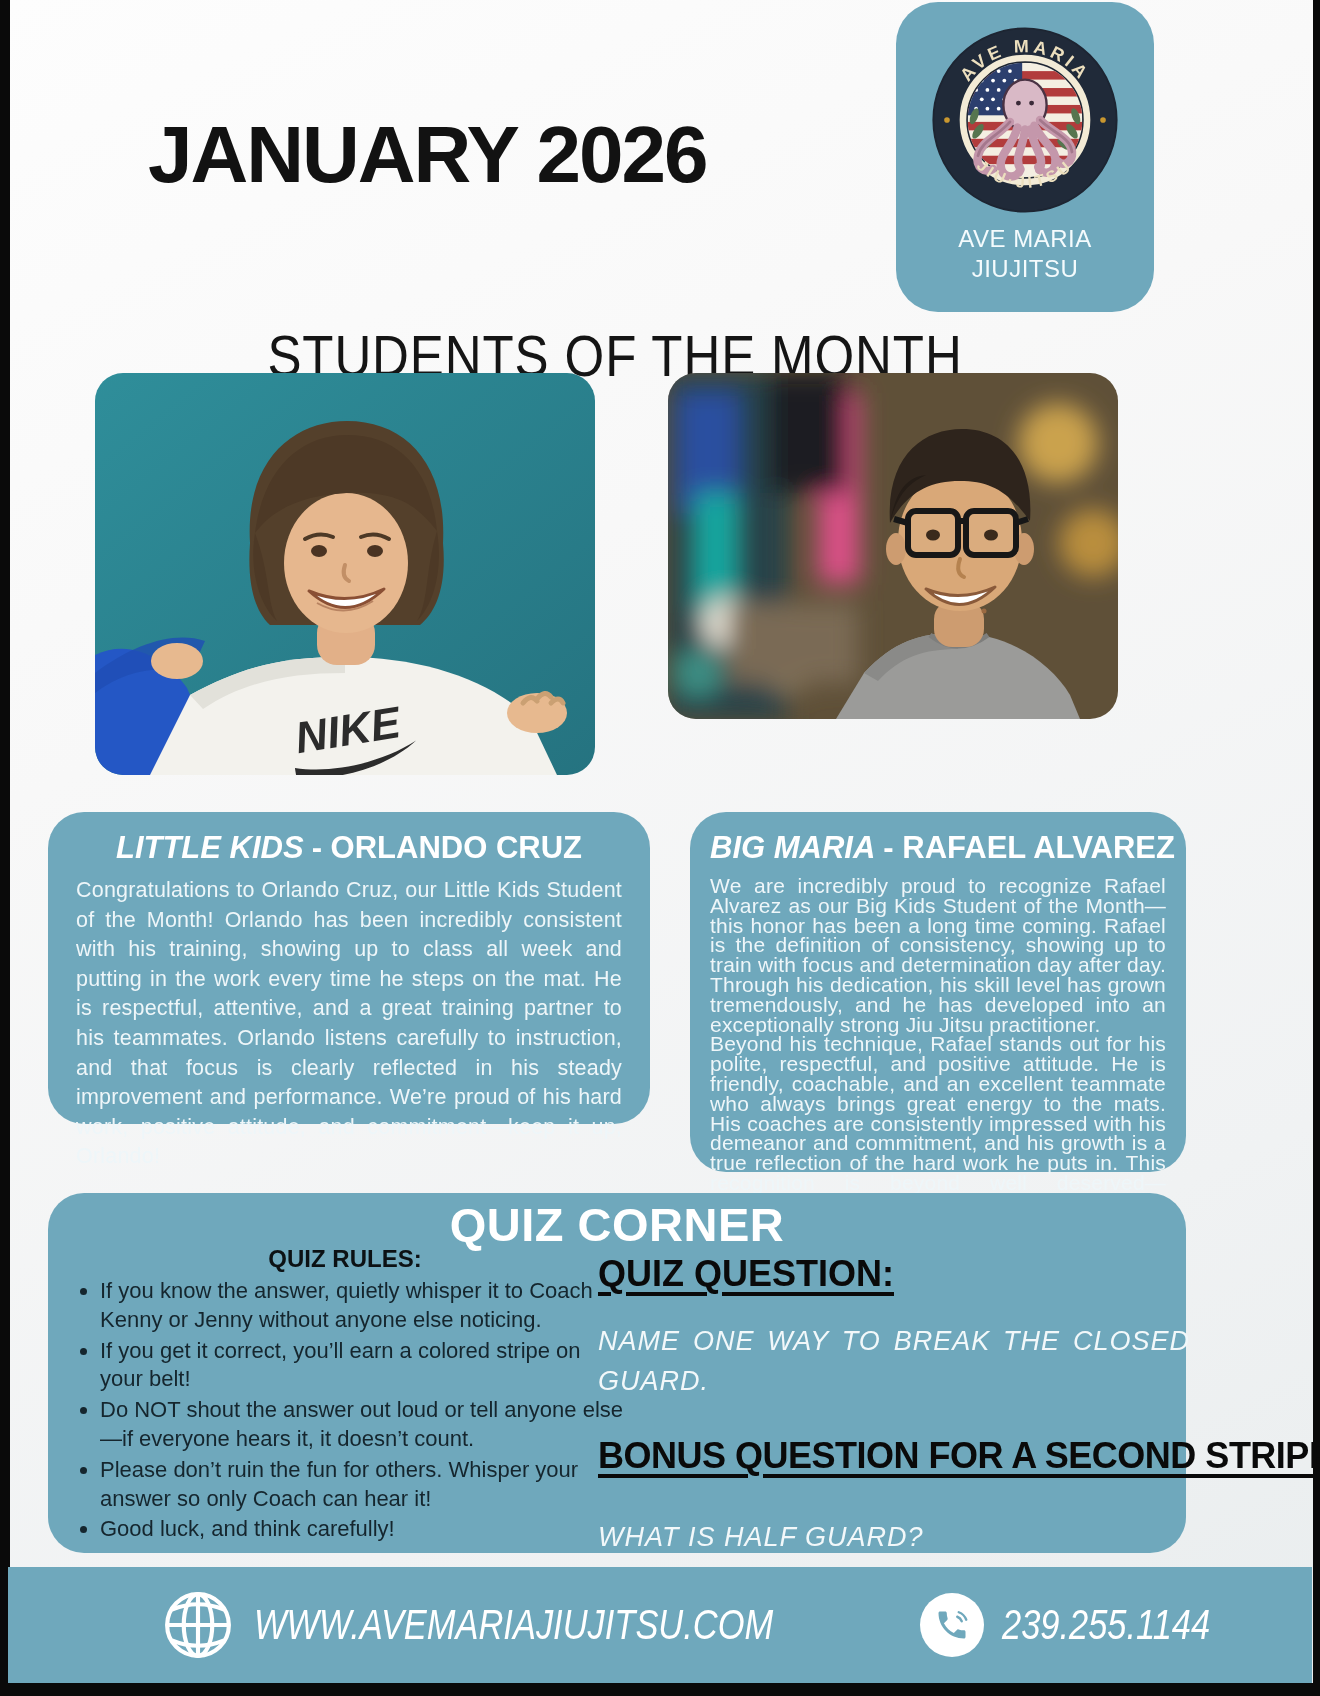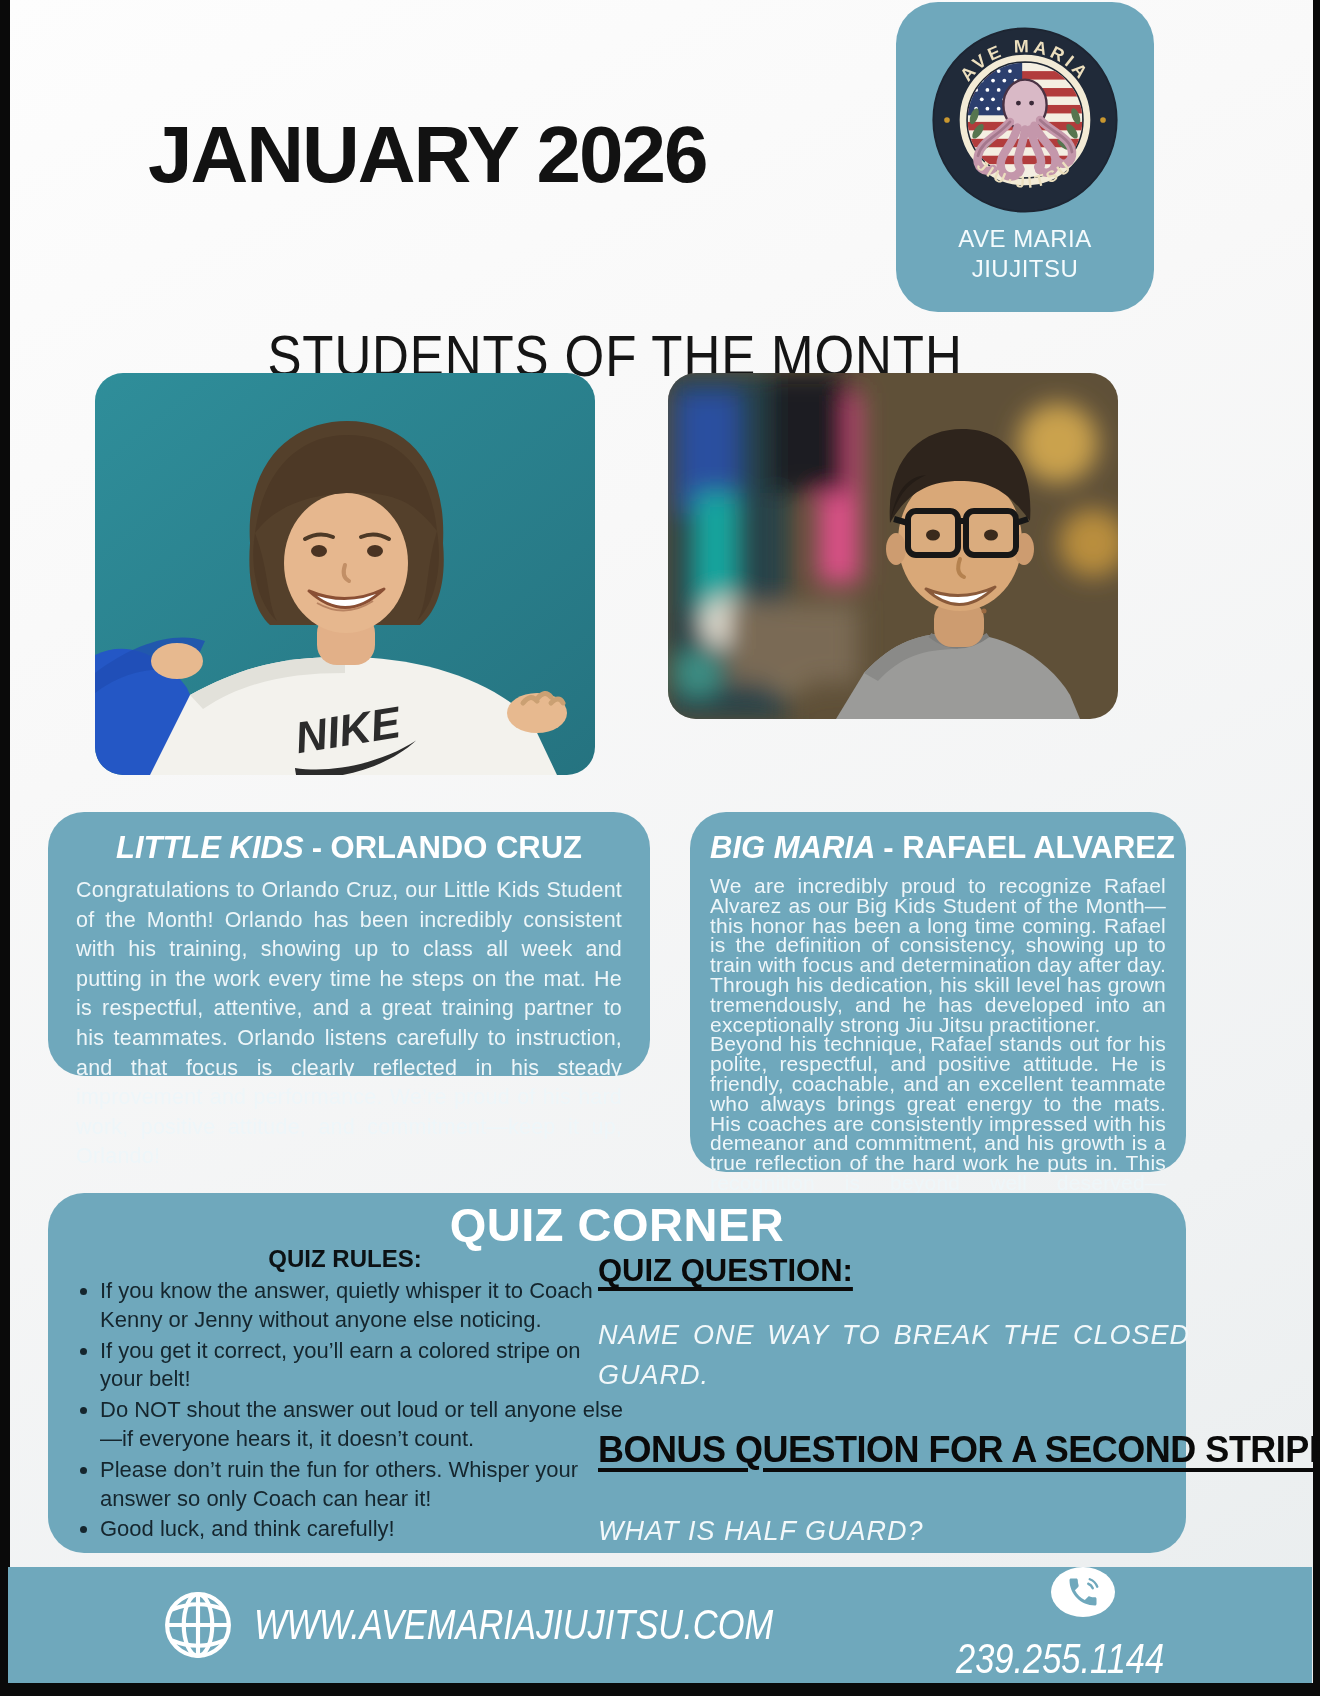--- a/index.html
+++ b/index.html
@@ -34,21 +34,21 @@
   .section-heading .cond{display:inline-block;transform:scaleX(.88);letter-spacing:1px;}
 
   
   .photo{position:absolute;border-radius:28px;overflow:hidden;}
   .photo-left{left:95px;top:373px;width:500px;height:402px;}
   .photo-right{left:668px;top:373px;width:450px;height:346px;}
   .photo svg{display:block;width:100%;height:100%;}
 
   
   .tealbox{position:absolute;background:#6fa8bc;border-radius:36px;box-sizing:border-box;}
-  .box-little{left:48px;top:812px;width:602px;height:264px;padding:16px 28px 0;}
+  .box-little{left:48px;top:812px;width:602px;height:312px;padding:16px 28px 0;}
   .box-big{left:690px;top:812px;width:496px;height:360px;padding:16px 20px 0;}
   .story-heading{
     text-align:center;color:#ffffff;font-weight:800;font-size:31px;line-height:40px;
     margin-bottom:8px;white-space:nowrap;
   }
   .story-heading .cat{font-style:italic;margin-right:8px;}
   .story-body{
     color:#eef6f9;text-align:justify;letter-spacing:.2px;
   }
   .box-little .story-body{font-size:21.5px;line-height:29.6px;}
@@ -64,37 +64,37 @@
   .quiz-left{position:absolute;left:14px;top:52px;width:566px;}
   .quiz-rules-heading{
     text-align:center;color:#0c1114;font-weight:900;font-size:24px;margin:0 0 4px;
   }
   .quiz-rules{
     margin:0;padding:0 0 0 38px;color:#15262e;font-size:22px;line-height:28.8px;
   }
   .quiz-rules li{margin:0 0 2px;}
   .quiz-right{position:absolute;left:550px;top:60px;width:592px;}
   .q-heading{
-    color:#0a0a0a;font-weight:900;font-size:31px;margin:0;white-space:nowrap;
+    color:#0a0a0a;font-weight:900;font-size:36px;margin:0;white-space:nowrap;
     text-decoration:underline;text-decoration-thickness:4px;text-underline-offset:6px;
   }
   .q-heading.bonus{font-size:36px;letter-spacing:-.5px;margin-top:34px;}
   .q-text{
     color:#f2f8fa;font-style:italic;font-size:27px;line-height:40px;letter-spacing:1px;
     text-align:justify;margin:26px 0 0;
   }
   .q-text.bonus-q{margin-top:40px;}
 
   
   .footer{
     position:absolute;left:8px;top:1567px;width:1304px;height:116px;background:#6fa8bc;
   }
   .footer-group{position:absolute;top:0;height:116px;display:flex;align-items:center;gap:18px;font-style:italic;}
   .footer-web{left:152px;}
-  .footer-phone{left:948px;flex-direction:column;}
+  .footer-phone{left:912px;}
   .footer-text{
     color:#ffffff;font-size:42px;font-weight:400;white-space:nowrap;
     display:inline-block;transform:scaleX(.82);transform-origin:left center;letter-spacing:0;
   }
   .globe-icon-svg{width:76px;height:76px;display:block;}
   .phone-badge{
     width:64px;height:64px;border-radius:50%;background:#ffffff;
     display:flex;align-items:center;justify-content:center;
   }
 </style>

